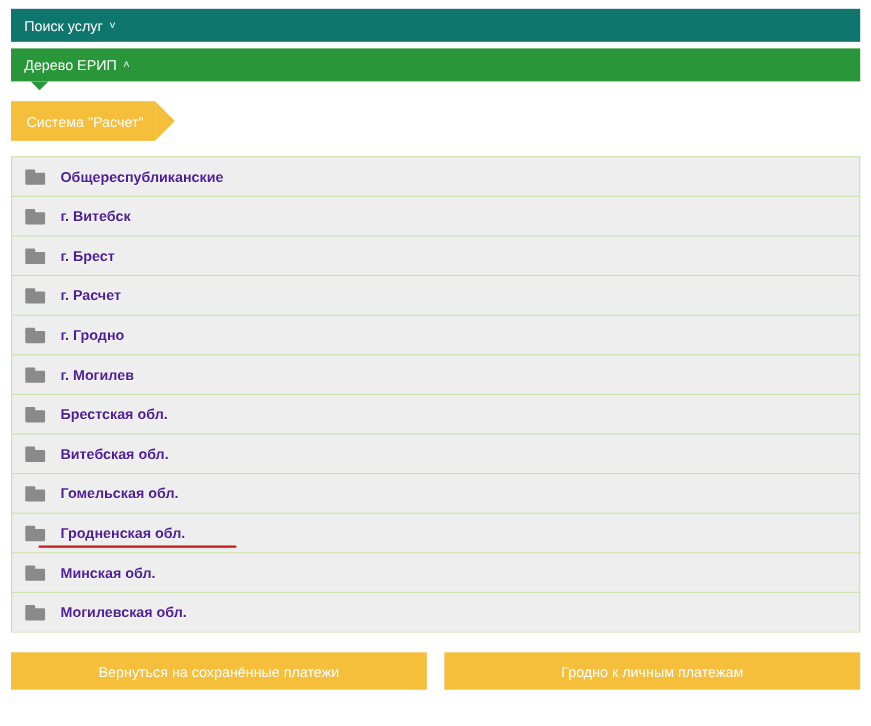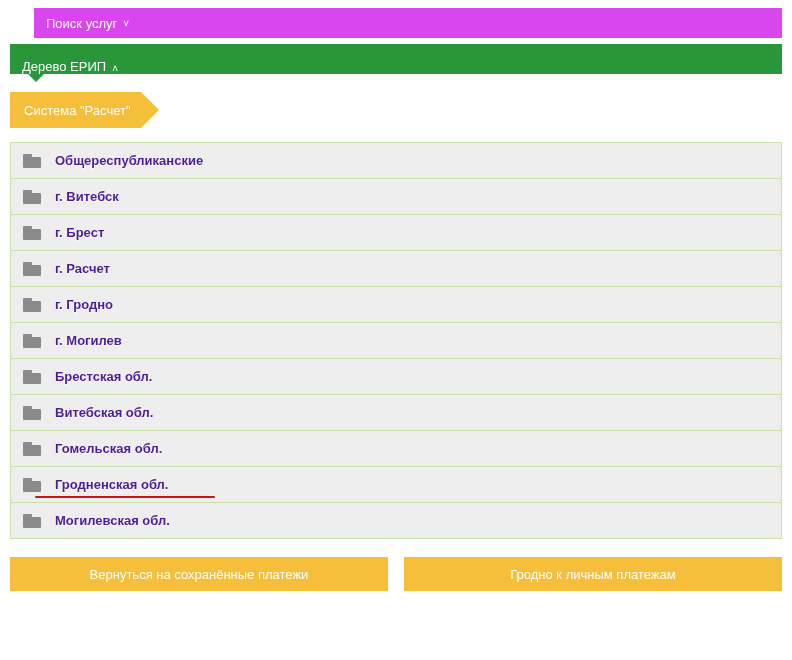--- a/index.html
+++ b/index.html
@@ -16,22 +16,22 @@
   .bar {
     height: 30px;
     display: flex;
     align-items: center;
     padding: 0 12px;
     color: #fff;
     font-size: 13px;
     margin-bottom: 6px;
     cursor: pointer;
   }
-  .bar-search { background: #d946ef; margin-left: 24px; }
-  .bar-tree   { background: #299739; position: relative; align-items: flex-end; }
+  .bar-search { background: #0f766e; }
+  .bar-tree   { background: #299739; position: relative; }
   .bar .chev { margin-left: 6px; font-size: 10px; }
   .bar-tree::after {
     content: "";
     position: absolute;
     bottom: -8px;
     left: 18px;
     width: 0;
     height: 0;
     border-left: 8px solid transparent;
     border-right: 8px solid transparent;
@@ -189,20 +189,24 @@
       <div class="row">
         <span class="folder-icon"></span>
         <span class="label">Гомельская обл.</span>
       </div>
       <div class="row underline">
         <span class="folder-icon"></span>
         <span class="label">Гродненская обл.</span>
       </div>
       <div class="row">
         <span class="folder-icon"></span>
+        <span class="label">Минская обл.</span>
+      </div>
+      <div class="row">
+        <span class="folder-icon"></span>
         <span class="label">Могилевская обл.</span>
       </div>
     </div>
 
   <div class="btns">
     <button class="btn">
       <span>Вернуться на сохранённые платежи</span>
     </button>
     <button class="btn">
       <span>Гродно к личным платежам</span>

